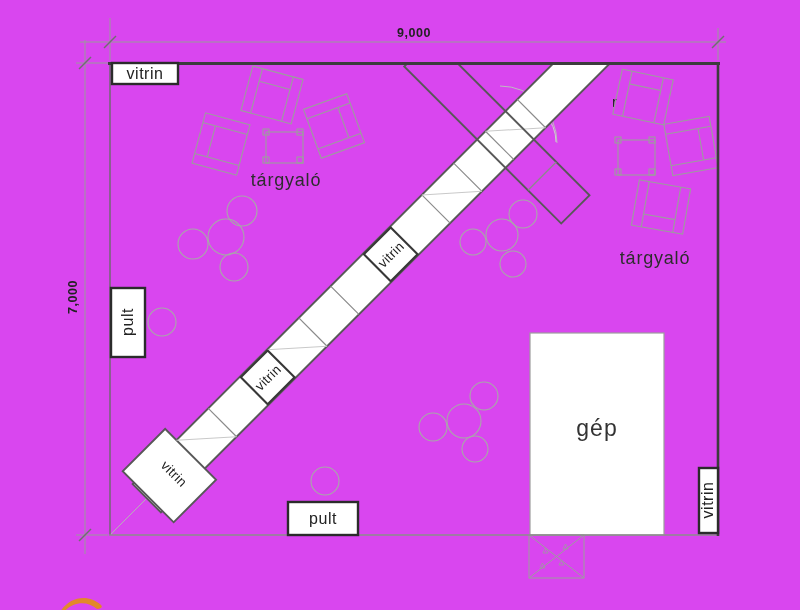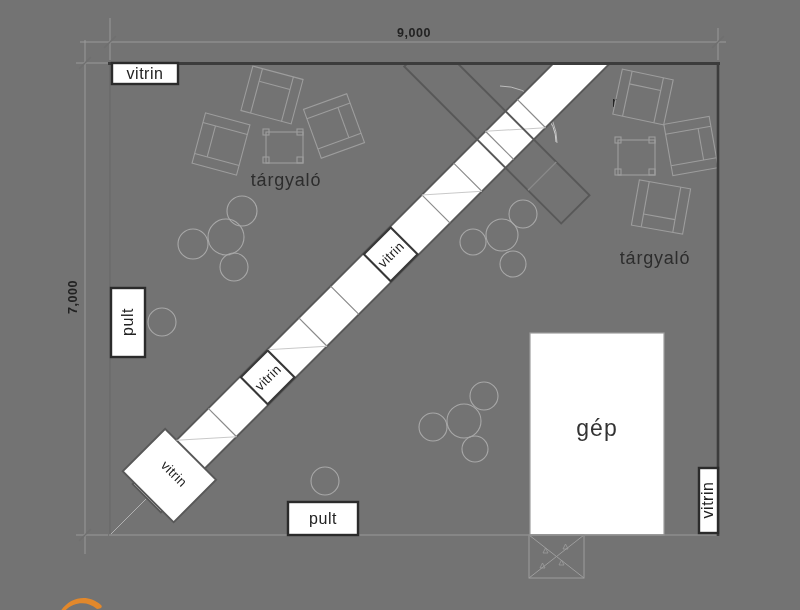--- a/index.html
+++ b/index.html
@@ -1,16 +1,16 @@
 <!DOCTYPE html>
 <html><head>
 <meta charset="utf-8">
 <style>
   html,body{margin:0;padding:0;background:#ffffff;}
-  .stage{position:relative;width:800px;height:610px;background:#737373;overflow:hidden;
+  .stage{position:relative;width:800px;height:610px;background:#d946ef;overflow:hidden;
          font-family:"Liberation Sans", sans-serif;}
   svg{display:block;}
   text{font-family:"Liberation Sans", sans-serif;fill:#222;}
   .dimtxt{font-size:12.5px;font-weight:bold;letter-spacing:.5px;}
   .boxlbl{font-size:16px;letter-spacing:.5px;}
   .corrlbl{font-size:13.5px;letter-spacing:.3px;}
   .arealbl{font-size:18px;letter-spacing:.8px;fill:#2d2d2d;}
   .geplbl{font-size:23px;letter-spacing:1px;fill:#333;}
   .rlbl{font-size:15px;fill:#222;}
   .furn{stroke:#9d9d9d;stroke-width:1.1;fill:none;}

